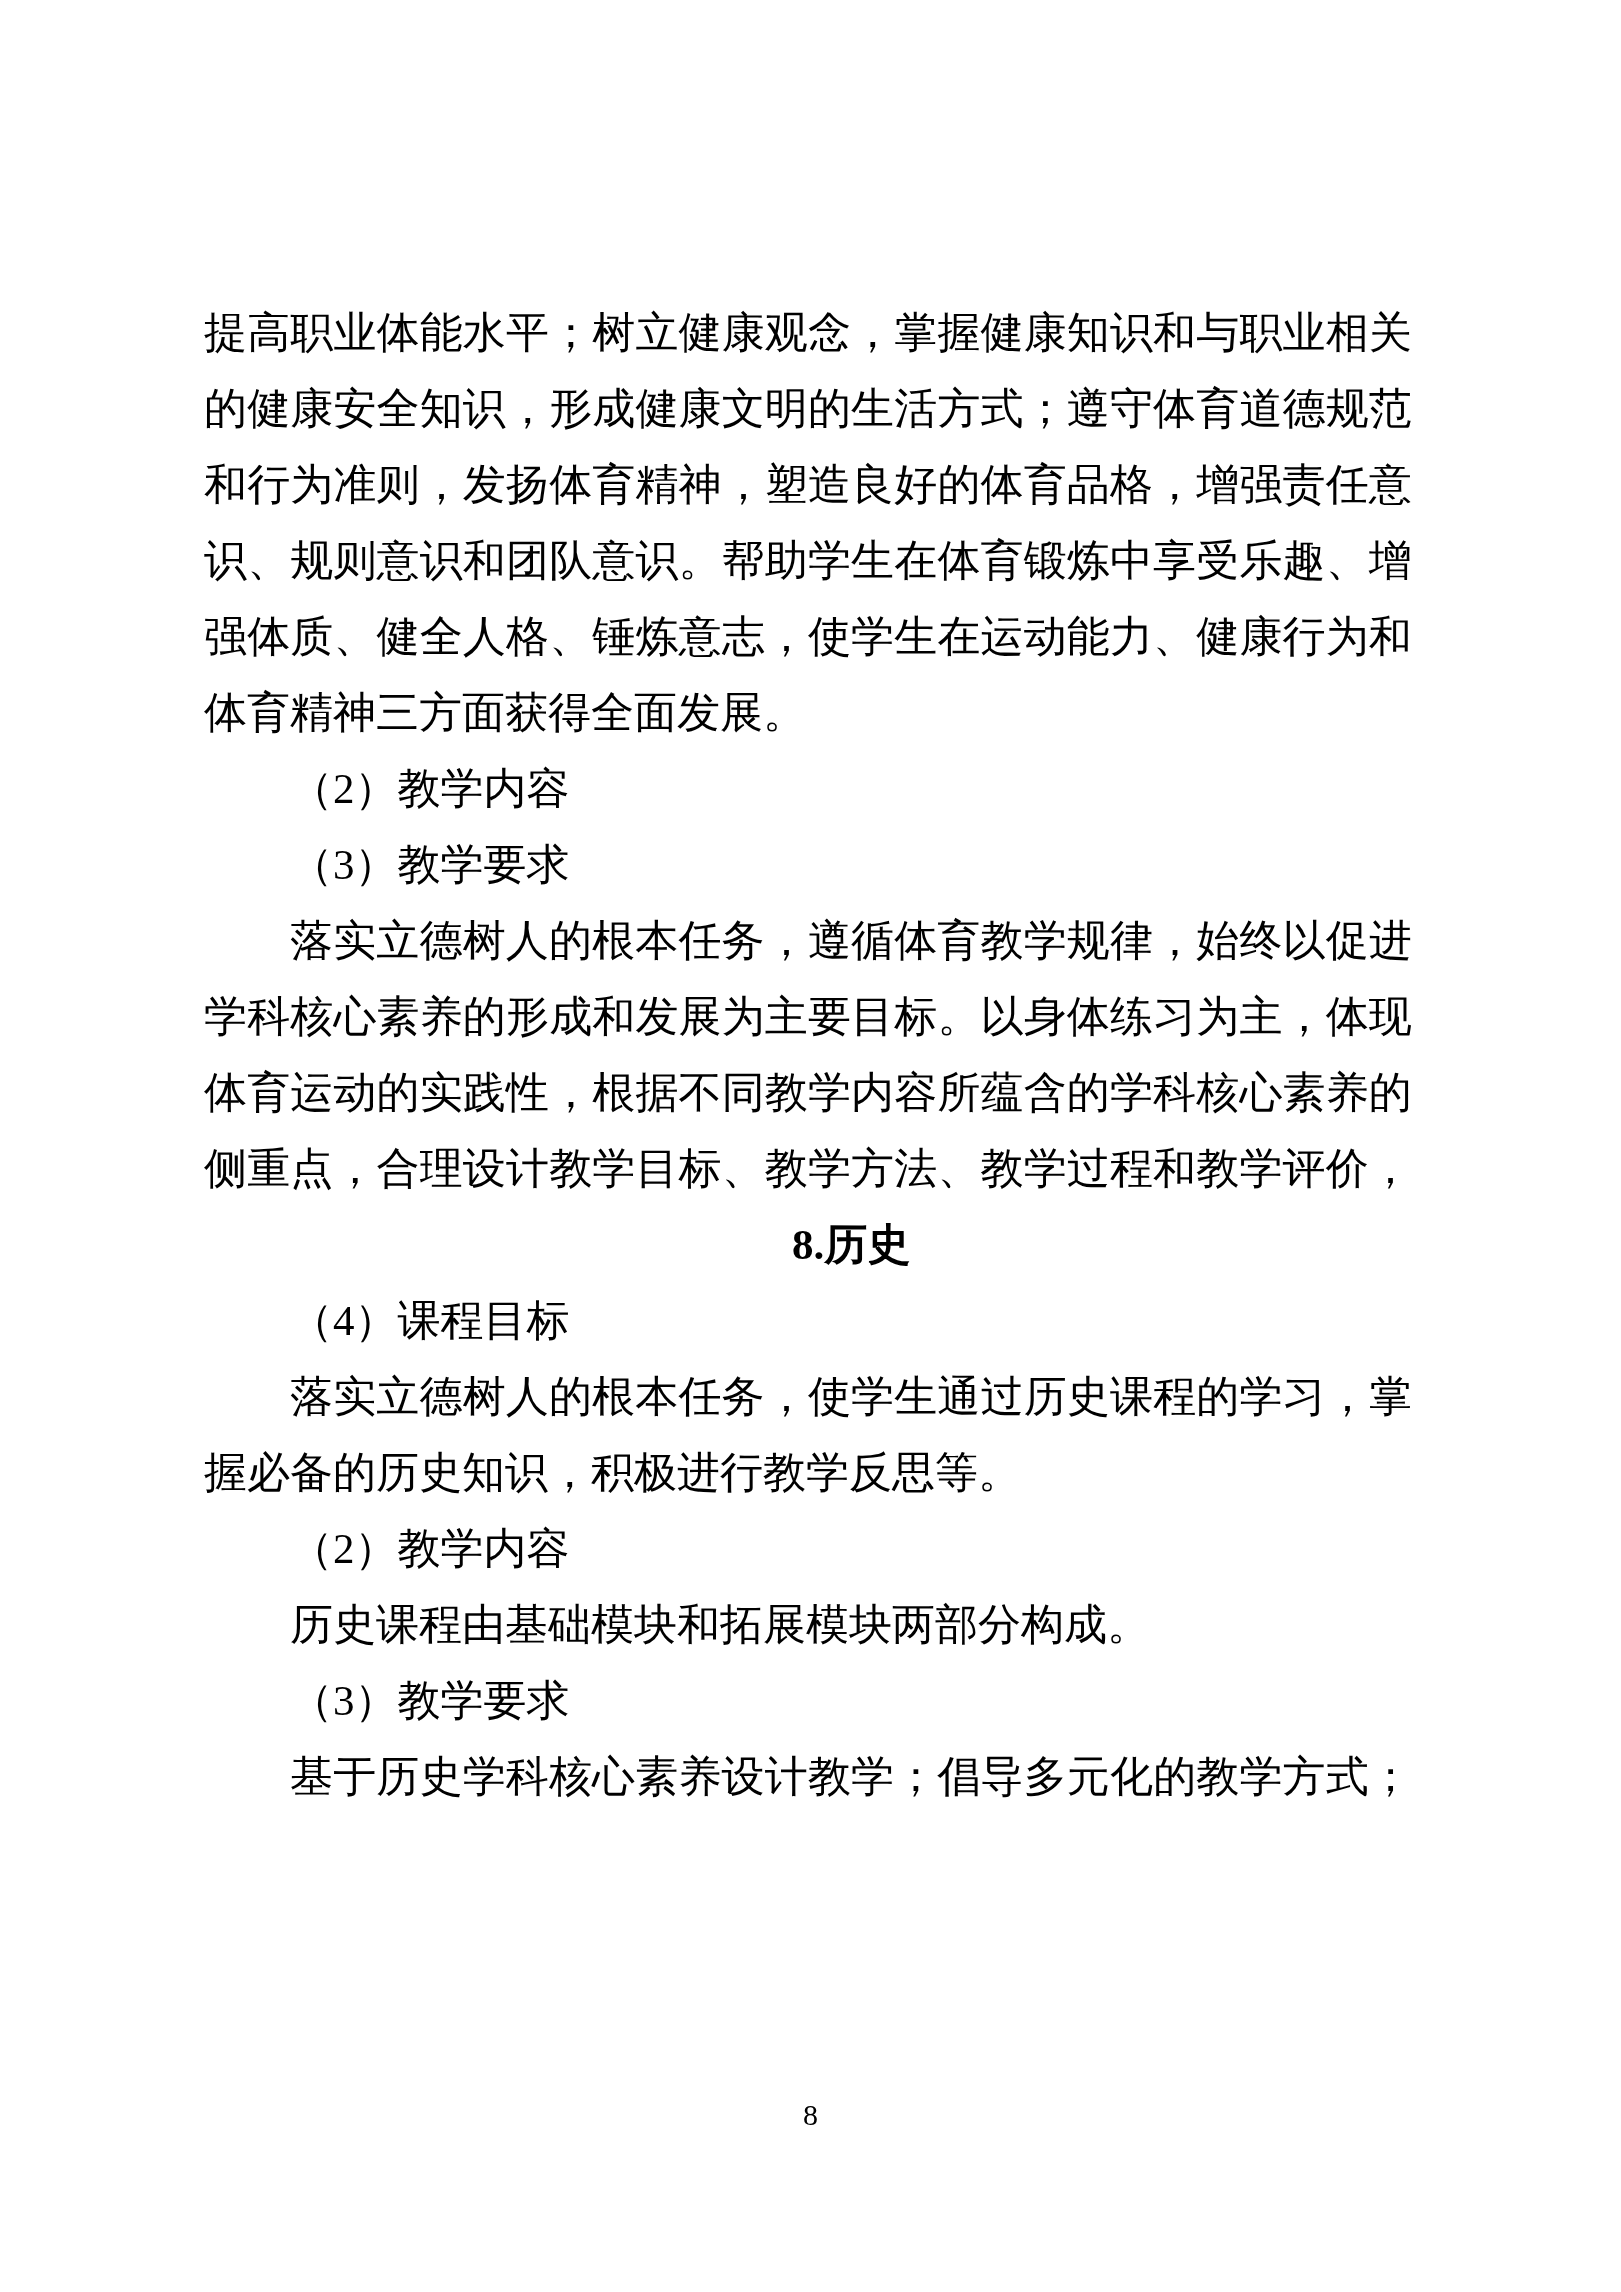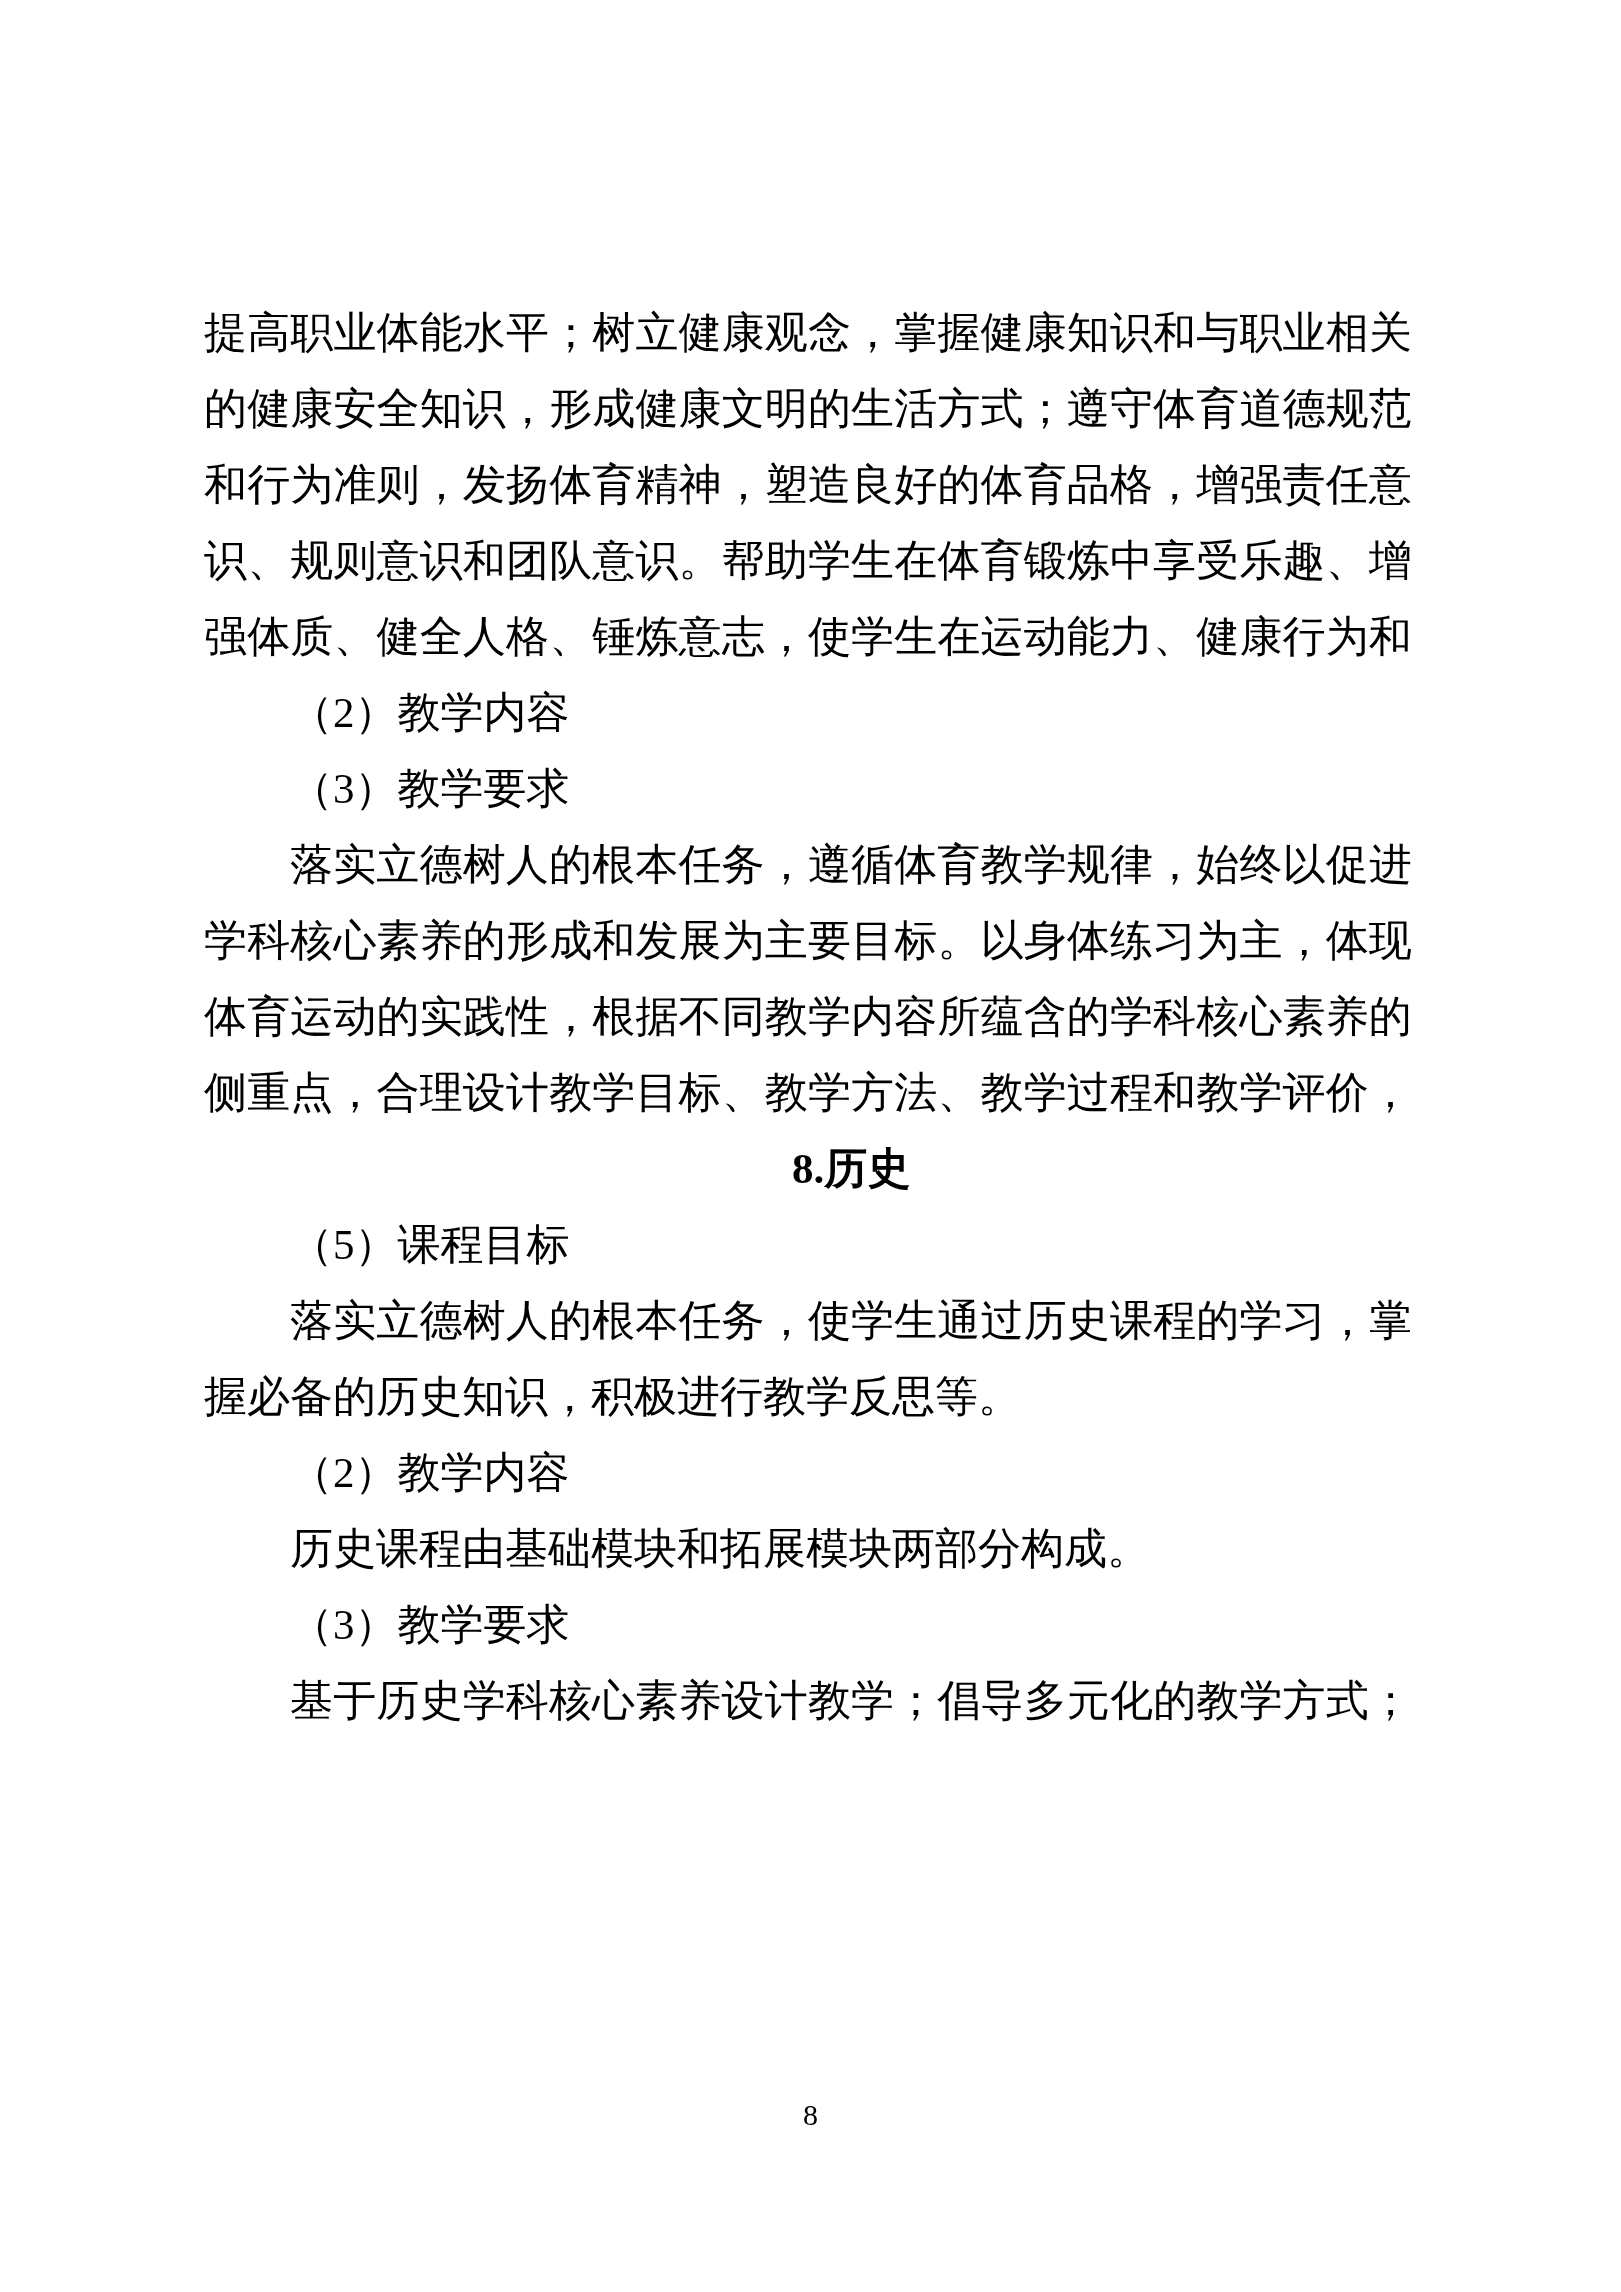--- a/index.html
+++ b/index.html
@@ -200,20 +200,21 @@
         <span>动</span>
         <span>能</span>
         <span>力</span>
         <span>、</span>
         <span>健</span>
         <span>康</span>
         <span>行</span>
         <span>为</span>
         <span>和</span>
       </div>
+    <div class="line">体育精神三方面获得全面发展。</div>
 
     <div class="line indent">（2）教学内容</div>
 
 
     <div class="line indent">（3）教学要求</div>
 
     <div class="line indent fill">
         <span>落</span>
         <span>实</span>
         <span>立</span>
@@ -327,21 +328,21 @@
         <span>和</span>
         <span>教</span>
         <span>学</span>
         <span>评</span>
         <span>价</span>
         <span>，</span>
       </div>
 
     <div class="line indent bold">8.历史</div>
 
-    <div class="line indent">（5）课程目标</div>
+    <div class="line indent">（4）课程目标</div>
 
     <div class="line indent fill">
         <span>落</span>
         <span>实</span>
         <span>立</span>
         <span>德</span>
         <span>树</span>
         <span>人</span>
         <span>的</span>
         <span>根</span>

